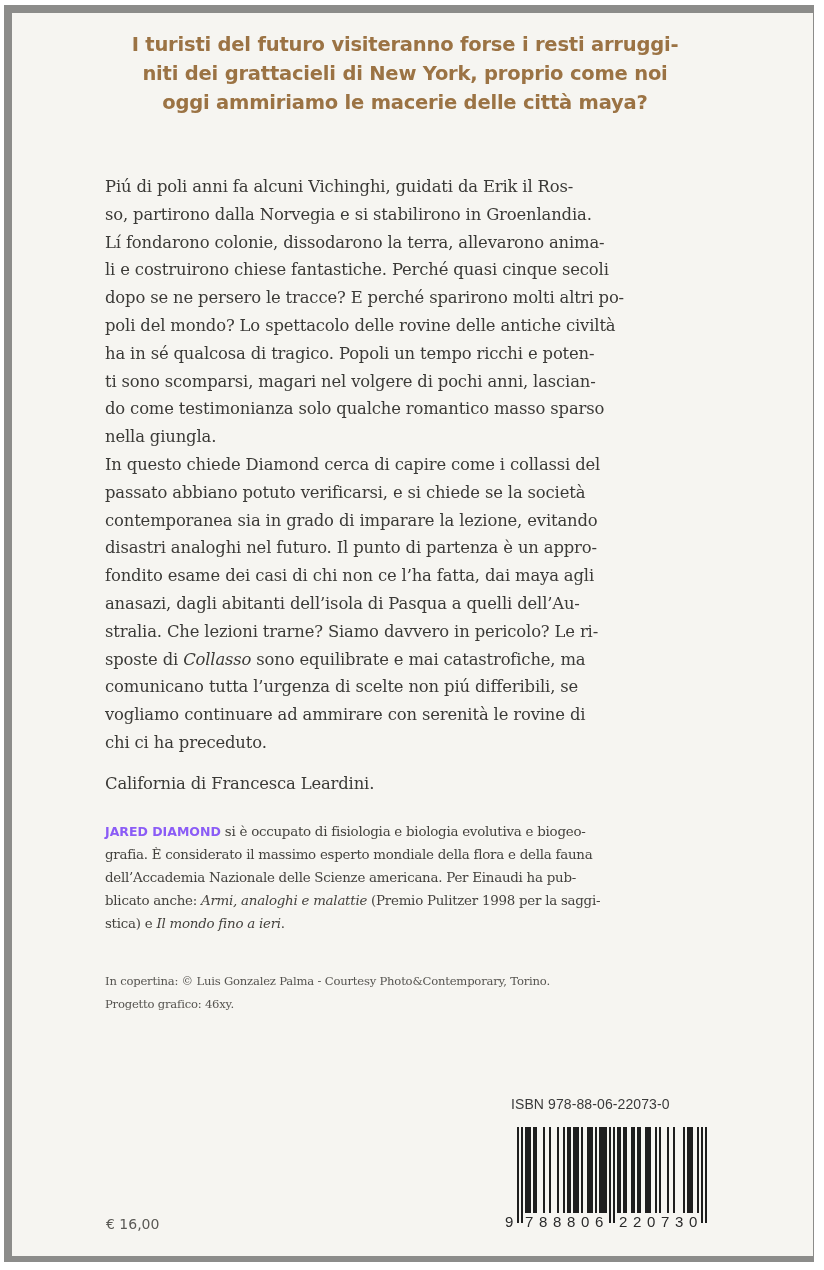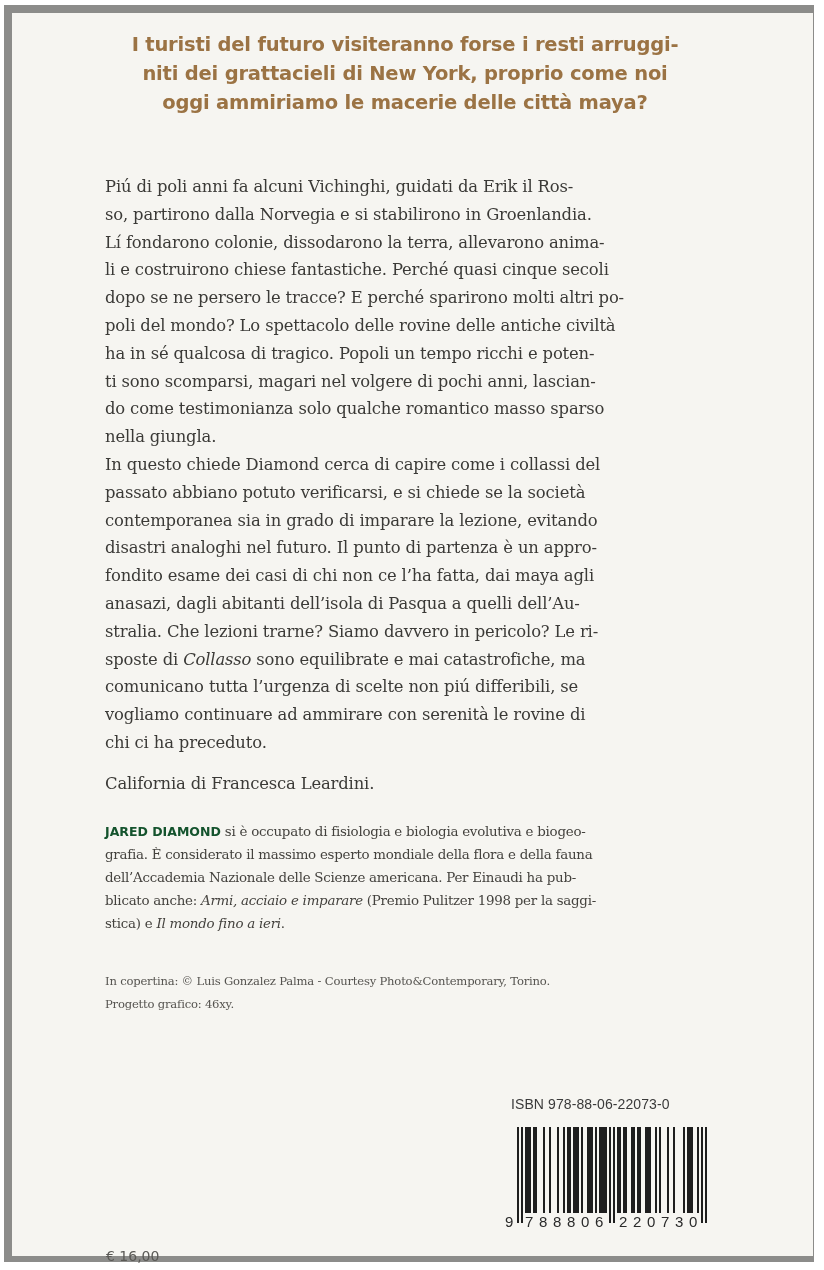--- a/index.html
+++ b/index.html
@@ -11,30 +11,30 @@
     color:#9b7344; letter-spacing:-0.2px;text-align:center; }
   .heading .ln { display:block; white-space:nowrap; }
   .body { position:absolute; left:105px; top:173px; width:620px;
     font-family:"DejaVu Serif", serif; font-size:16.4px; line-height:27.8px; color:#3b3a37; letter-spacing:-0.15px; }
   .body .ln { display:block; white-space:nowrap; }
   .translation { position:absolute; left:105px; top:770px;
     font-family:"DejaVu Serif", serif; font-size:16.4px; line-height:27.8px; color:#3b3a37; letter-spacing:-0.15px; }
   .bio { position:absolute; left:105px; top:820px; width:620px;
     font-family:"DejaVu Serif", serif; font-size:13.4px; line-height:23px; color:#44423e; letter-spacing:-0.25px; }
   .bio .ln { display:block; white-space:nowrap; }
-  .bio .name { font-family:"DejaVu Sans", sans-serif; font-weight:bold; color:#14532d; font-size:12.5px; letter-spacing:0; }
+  .bio .name { font-family:"DejaVu Sans", sans-serif; font-weight:bold; color:#8b5cf6; font-size:12.5px; letter-spacing:0; }
   .credits { position:absolute; left:105px; top:970px; width:620px;
     font-family:"DejaVu Serif", serif; font-size:11.6px; line-height:23px; color:#55534f; letter-spacing:-0.2px; }
   .credits .ln { display:block; white-space:nowrap; }
   .isbn-text { position:absolute; left:511px; top:1096px;
     font-family:Liberation Sans, sans-serif; font-size:14px; color:#3a3a3a; letter-spacing:0.1px; }
   .barcode { position:absolute; left:503px; top:1127px; width:240px; height:100px; }
   .barcode svg { display:block; }
   .price { position:absolute; left:106px; top:1216px;
-    font-family:"DejaVu Sans", sans-serif; font-size:14px; color:#5a5955;margin-top:32px; }
+    font-family:"DejaVu Sans", sans-serif; font-size:14px; color:#5a5955; }
   i { font-style:italic; }
 </style>
 </head>
 <body>
 
 <div class="frame"></div>
 <div class="page"></div>
 
 <div class="heading">
   <span class="ln">I turisti del futuro visiteranno forse i resti arruggi-</span>
@@ -65,21 +65,21 @@
   <span class="ln">vogliamo continuare ad ammirare con serenità le rovine di</span>
   <span class="ln">chi ci ha preceduto.</span>
 </div>
 
 <div class="translation">California di Francesca Leardini.</div>
 
 <div class="bio">
   <span class="ln"><span class="name">JARED DIAMOND</span><span> si è occupato di fisiologia e biologia evolutiva e biogeo-</span></span>
   <span class="ln">grafia. È considerato il massimo esperto mondiale della flora e della fauna</span>
   <span class="ln">dell’Accademia Nazionale delle Scienze americana. Per Einaudi ha pub-</span>
-  <span class="ln"><span>blicato anche: </span><i>Armi, acciaio e imparare</i><span> (Premio Pulitzer 1998 per la saggi-</span></span>
+  <span class="ln"><span>blicato anche: </span><i>Armi, analoghi e malattie</i><span> (Premio Pulitzer 1998 per la saggi-</span></span>
   <span class="ln"><span>stica) e </span><i>Il mondo fino a ieri</i><span>.</span></span>
 </div>
 
 <div class="credits">
   <span class="ln">In copertina: © Luis Gonzalez Palma - Courtesy Photo&amp;Contemporary, Torino.</span>
   <span class="ln">Progetto grafico: 46xy.</span>
 </div>
 
 <div class="isbn-text">ISBN 978-88-06-22073-0</div>
 <div class="barcode" id="barcode">

